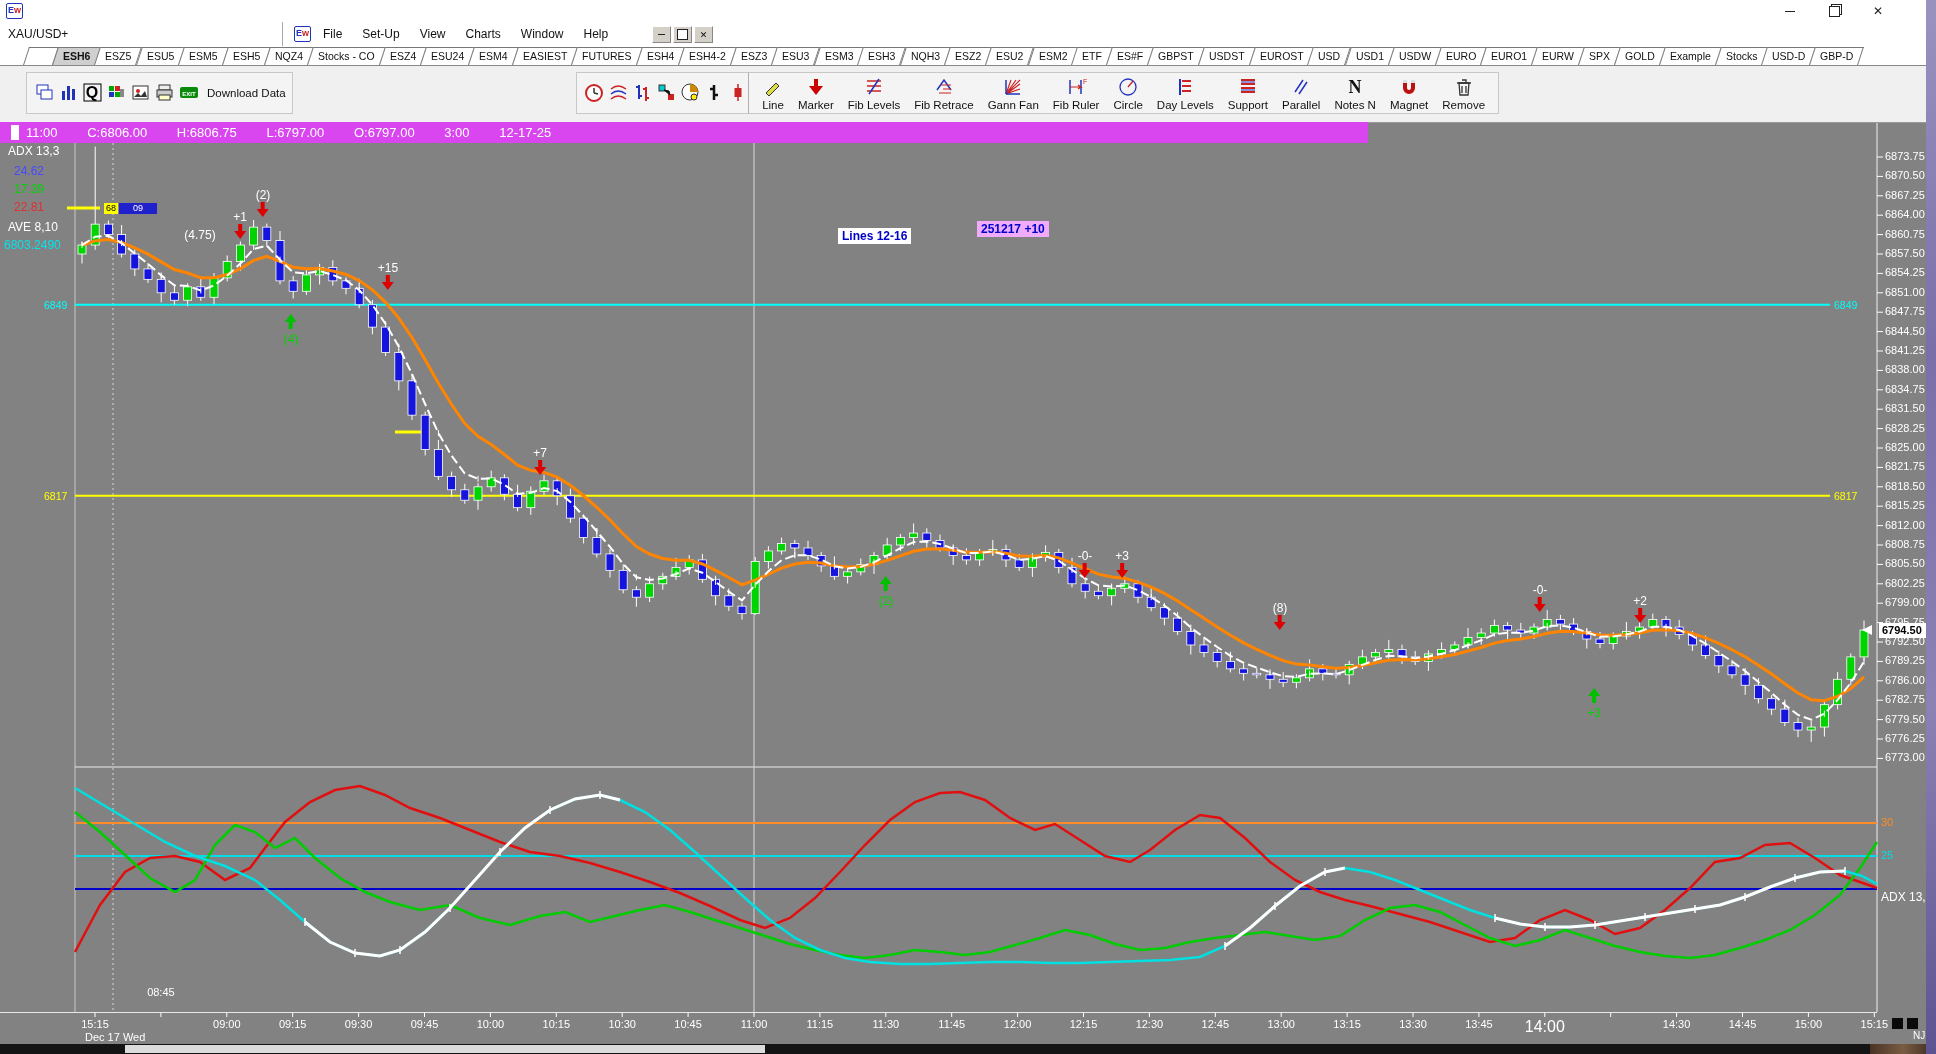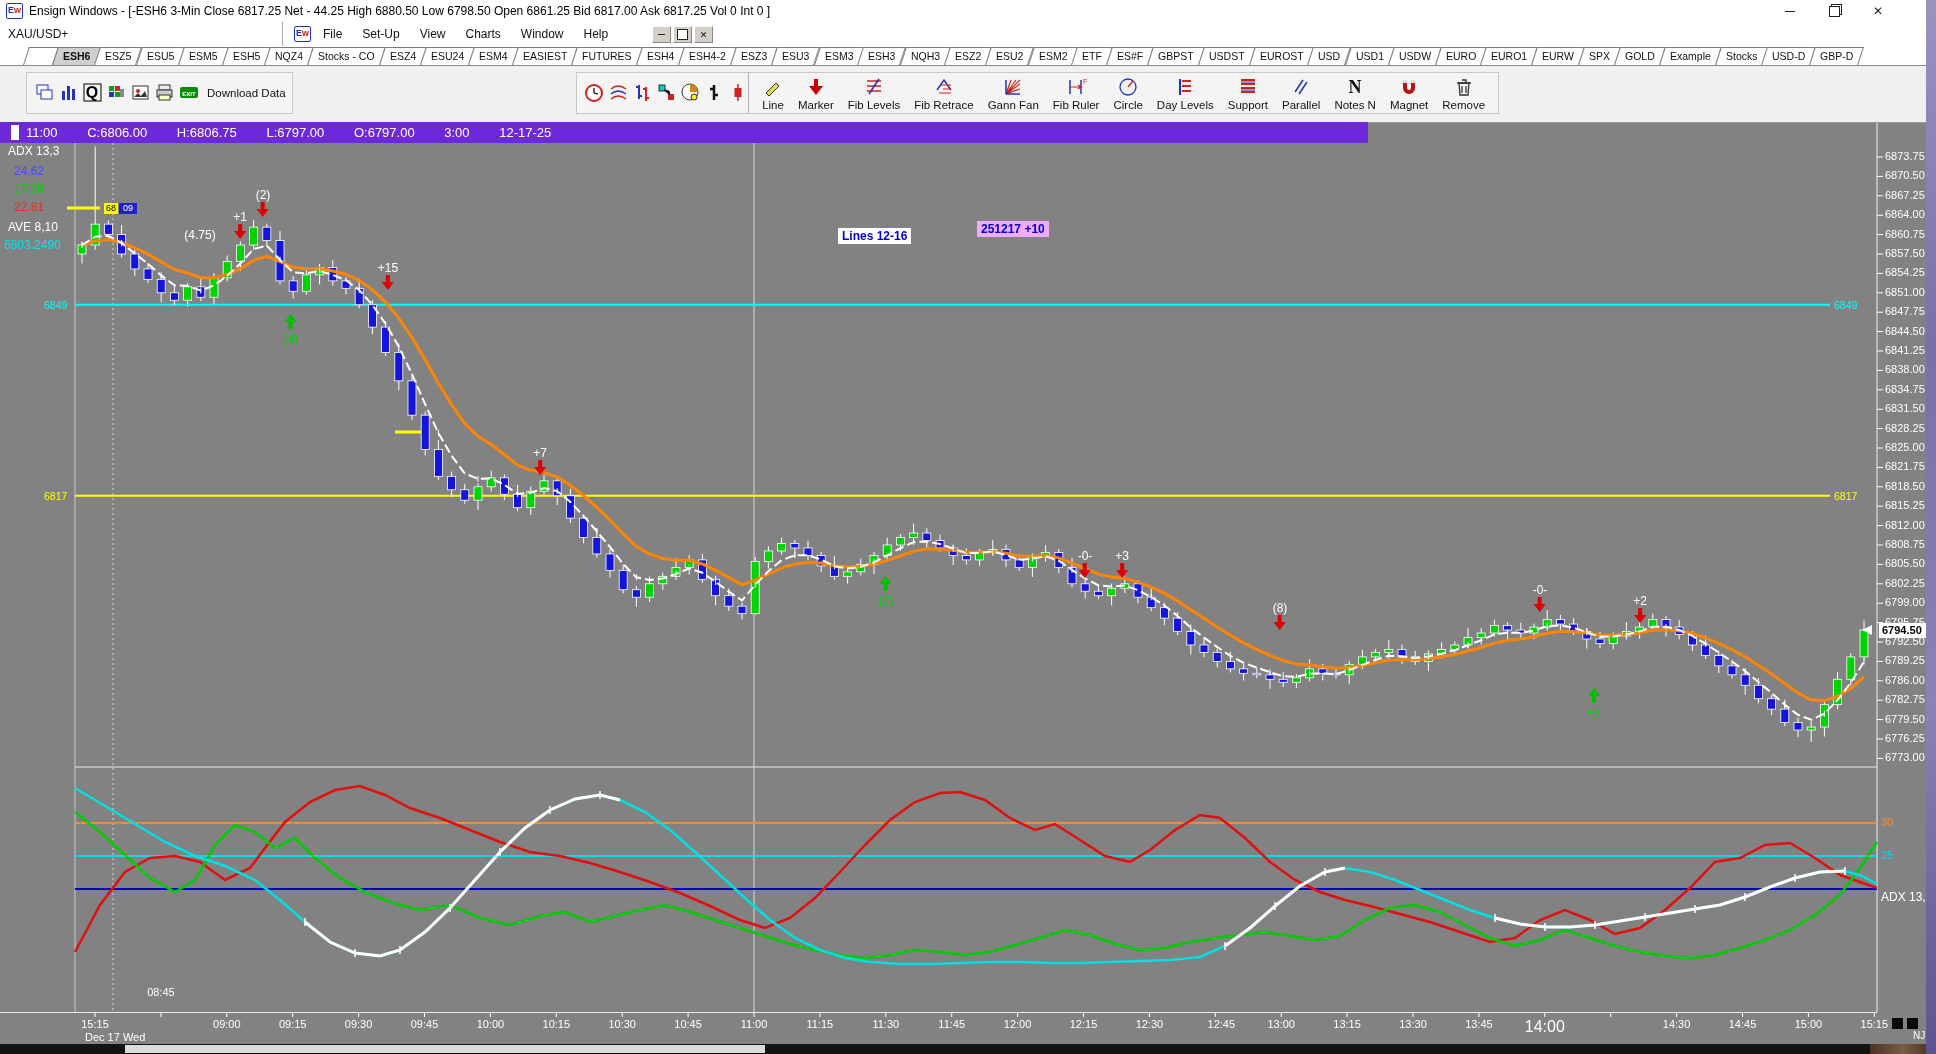--- a/index.html
+++ b/index.html
@@ -40,21 +40,21 @@
   #toolbar{left:0;top:66px;width:1926px;height:56px;background:#f0f0f0;border-bottom:1px solid #9a9a9a;}
   .tb-group{position:absolute;top:6px;height:42px;border:1px solid #c8c8c8;background:#f4f4f4;
     display:flex;align-items:center;padding:0 6px;box-sizing:border-box;}
   .tb-icon{width:24px;height:24px;display:flex;align-items:center;justify-content:center;}
   .tool-btn{display:flex;flex-direction:column;align-items:center;justify-content:center;
     height:40px;padding:0 7px;font-size:11.5px;color:#111;white-space:nowrap;}
   .tool-btn svg{margin-bottom:1px;}
   #dl-label{font-size:11.5px;color:#111;margin-left:6px;white-space:nowrap;}
   
   #chart-bg{left:0;top:122px;width:1926px;height:922px;background:#828282;}
-  #infobar{left:0;top:122px;width:1368px;height:21px;background:#6d28d9;color:#fff;font-size:13px;
+  #infobar{left:0;top:122px;width:1368px;height:21px;background:#d946ef;color:#fff;font-size:13px;
     line-height:21px;white-space:nowrap;}
   #infobar span{margin-left:26px;}
   #info-cursor{left:11px;top:125px;width:8px;height:15px;background:#fff;}
   #chartsvg{left:0;top:0;width:1936px;height:1054px;pointer-events:none;}
   
   #timestrip-line{left:0;top:1012px;width:1877px;height:1px;background:#e8e8e8;}
   #scrollstrip{left:0;top:1044px;width:1926px;height:10px;background:#141414;}
   #scrollthumb{left:125px;top:1045px;width:640px;height:8px;background:#dcdcdc;}
   #corner-tex{left:1870px;top:1044px;width:66px;height:10px;
     background:linear-gradient(90deg,#4a3326,#7a5c42,#3a2a20);}
@@ -64,21 +64,20 @@
 </style>
 </head>
 <body>
 
 <div id="screen">
 
   <div class="abs" id="chart-bg"></div>
 
   <div class="abs" id="titlebar">
     <div id="app-icon">E<i>w</i></div>
-    <span>Ensign Windows - [-ESH6 3-Min Close 6817.25 Net - 44.25 High 6880.50 Low 6798.50 Open 6861.25 Bid 6817.00 Ask 6817.25 Vol 0 Int 0 ]</span>
     <div class="win-btns">
       <div class="win-btn">
           <span class="g-min"></span>
         </div>
       <div class="win-btn">
           <span class="g-max g-max2"></span>
         </div>
       <div class="win-btn">✕</div>
     </div>
   </div>
@@ -810,39 +809,39 @@
       <div style="position: absolute; left: 1885px; top: 712.6px; color: rgb(255, 255, 255); font-size: 11px;">6779.50</div>
       <div style="position: absolute; left: 1885px; top: 732px; color: rgb(255, 255, 255); font-size: 11px;">6776.25</div>
       <div style="position: absolute; left: 1885px; top: 751.4px; color: rgb(255, 255, 255); font-size: 11px;">6773.00</div>
       <div style="position: absolute; left: 1879px; top: 622.543px; width: 51px; height: 15px; background: rgb(255, 255, 255); color: rgb(0, 0, 0); font-size: 11px; font-weight: bold; line-height: 15px; padding-left: 3px;">6794.50</div>
       <div style="position: absolute; left: 1862px; top: 625.043px; width: 0px; height: 0px; border-top: 5px solid transparent; border-bottom: 5px solid transparent; border-right: 10px solid rgb(255, 255, 255);"></div>
       <div style="position: absolute; left: 44px; top: 298.733px; color: rgb(0, 255, 255); font-size: 10.5px;">6849</div>
       <div style="position: absolute; left: 1834px; top: 298.733px; color: rgb(0, 255, 255); font-size: 10.5px;">6849</div>
       <div style="position: absolute; left: 44px; top: 489.741px; color: rgb(255, 255, 0); font-size: 10.5px;">6817</div>
       <div style="position: absolute; left: 1834px; top: 489.741px; color: rgb(255, 255, 0); font-size: 10.5px;">6817</div>
       <div style="position: absolute; left: 104px; top: 203px; background: rgb(255, 255, 0); color: rgb(0, 0, 0); font-size: 9px; line-height: 11px; padding: 0px 2px; height: 11px;">68</div>
-      <div style="position: absolute; left: 119px; top: 203px; background: rgb(32, 32, 204); color: rgb(255, 255, 255); font-size: 9px; line-height: 11px; padding: 0px 4px; height: 11px;">09</div>
+      <div style="position: absolute; left: 119px; top: 203px; background: rgb(32, 32, 204); color: rgb(255, 255, 255); font-size: 9px; line-height: 11px; padding: 0px 14px; height: 11px;">09</div>
       <div style="position: absolute; left: 95px; top: 1018px; color: rgb(255, 255, 255); font-size: 11px; transform: translateX(-50%);">15:15</div>
       <div style="position: absolute; left: 160.9px; top: 986px; color: rgb(255, 255, 255); font-size: 11px; transform: translateX(-50%);">08:45</div>
       <div style="position: absolute; left: 226.8px; top: 1018px; color: rgb(255, 255, 255); font-size: 11px; transform: translateX(-50%);">09:00</div>
       <div style="position: absolute; left: 292.7px; top: 1018px; color: rgb(255, 255, 255); font-size: 11px; transform: translateX(-50%);">09:15</div>
       <div style="position: absolute; left: 358.6px; top: 1018px; color: rgb(255, 255, 255); font-size: 11px; transform: translateX(-50%);">09:30</div>
       <div style="position: absolute; left: 424.5px; top: 1018px; color: rgb(255, 255, 255); font-size: 11px; transform: translateX(-50%);">09:45</div>
       <div style="position: absolute; left: 490.4px; top: 1018px; color: rgb(255, 255, 255); font-size: 11px; transform: translateX(-50%);">10:00</div>
       <div style="position: absolute; left: 556.3px; top: 1018px; color: rgb(255, 255, 255); font-size: 11px; transform: translateX(-50%);">10:15</div>
       <div style="position: absolute; left: 622.2px; top: 1018px; color: rgb(255, 255, 255); font-size: 11px; transform: translateX(-50%);">10:30</div>
       <div style="position: absolute; left: 688.1px; top: 1018px; color: rgb(255, 255, 255); font-size: 11px; transform: translateX(-50%);">10:45</div>
       <div style="position: absolute; left: 754px; top: 1018px; color: rgb(255, 255, 255); font-size: 11px; transform: translateX(-50%);">11:00</div>
       <div style="position: absolute; left: 819.9px; top: 1018px; color: rgb(255, 255, 255); font-size: 11px; transform: translateX(-50%);">11:15</div>
       <div style="position: absolute; left: 885.8px; top: 1018px; color: rgb(255, 255, 255); font-size: 11px; transform: translateX(-50%);">11:30</div>
       <div style="position: absolute; left: 951.7px; top: 1018px; color: rgb(255, 255, 255); font-size: 11px; transform: translateX(-50%);">11:45</div>
       <div style="position: absolute; left: 1017.6px; top: 1018px; color: rgb(255, 255, 255); font-size: 11px; transform: translateX(-50%);">12:00</div>
       <div style="position: absolute; left: 1083.5px; top: 1018px; color: rgb(255, 255, 255); font-size: 11px; transform: translateX(-50%);">12:15</div>
       <div style="position: absolute; left: 1149.4px; top: 1018px; color: rgb(255, 255, 255); font-size: 11px; transform: translateX(-50%);">12:30</div>
-      <div style="position: absolute; left: 1215.3px; top: 1018px; color: rgb(255, 255, 255); font-size: 11px; transform: translateX(-50%); margin-left: 6px;">12:45</div>
+      <div style="position: absolute; left: 1215.3px; top: 1018px; color: rgb(255, 255, 255); font-size: 11px; transform: translateX(-50%);">12:45</div>
       <div style="position: absolute; left: 1281.2px; top: 1018px; color: rgb(255, 255, 255); font-size: 11px; transform: translateX(-50%);">13:00</div>
       <div style="position: absolute; left: 1347.1px; top: 1018px; color: rgb(255, 255, 255); font-size: 11px; transform: translateX(-50%);">13:15</div>
       <div style="position: absolute; left: 1413px; top: 1018px; color: rgb(255, 255, 255); font-size: 11px; transform: translateX(-50%);">13:30</div>
       <div style="position: absolute; left: 1478.9px; top: 1018px; color: rgb(255, 255, 255); font-size: 11px; transform: translateX(-50%);">13:45</div>
       <div style="position: absolute; left: 1544.8px; top: 1018px; color: rgb(255, 255, 255); font-size: 16px; transform: translateX(-50%);">14:00</div>
       <div style="position: absolute; left: 1610.7px; top: 1018px; color: rgb(255, 255, 255); font-size: 11px; transform: translateX(-50%); margin-top: 40px;">14:15</div>
       <div style="position: absolute; left: 1676.6px; top: 1018px; color: rgb(255, 255, 255); font-size: 11px; transform: translateX(-50%);">14:30</div>
       <div style="position: absolute; left: 1742.5px; top: 1018px; color: rgb(255, 255, 255); font-size: 11px; transform: translateX(-50%);">14:45</div>
       <div style="position: absolute; left: 1808.4px; top: 1018px; color: rgb(255, 255, 255); font-size: 11px; transform: translateX(-50%);">15:00</div>
       <div style="position: absolute; left: 1874.3px; top: 1018px; color: rgb(255, 255, 255); font-size: 11px; transform: translateX(-50%);">15:15</div>

